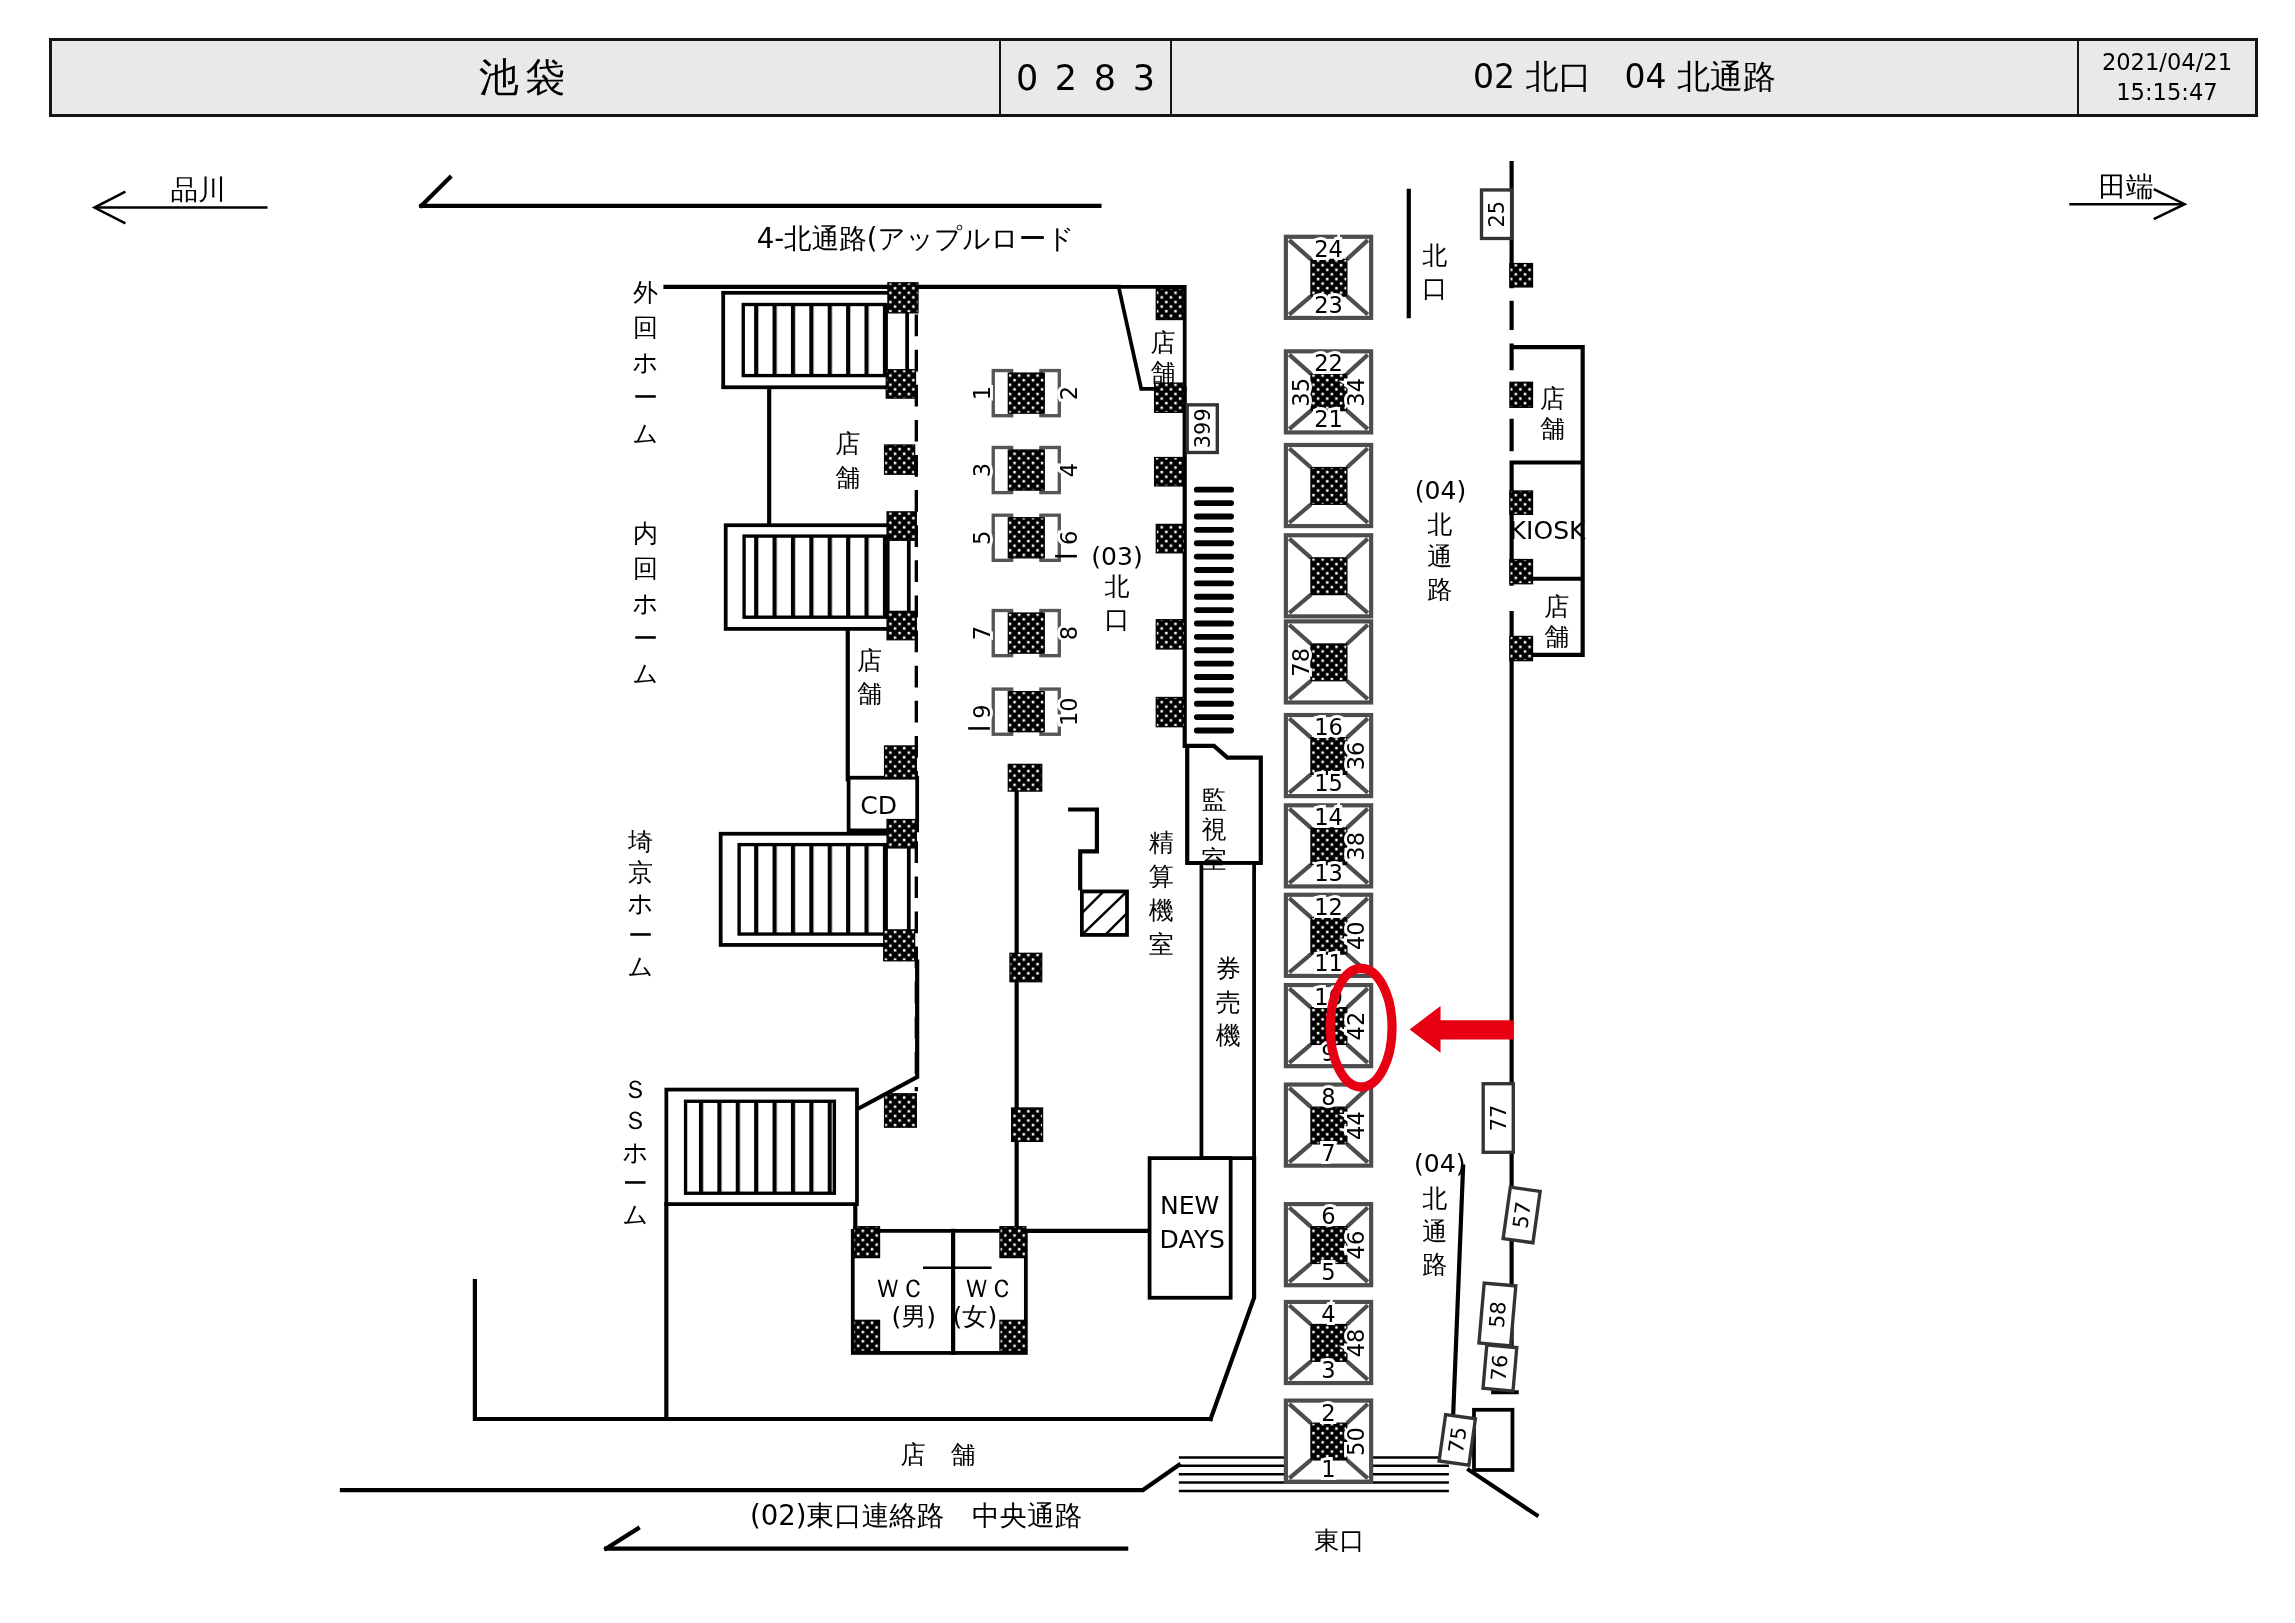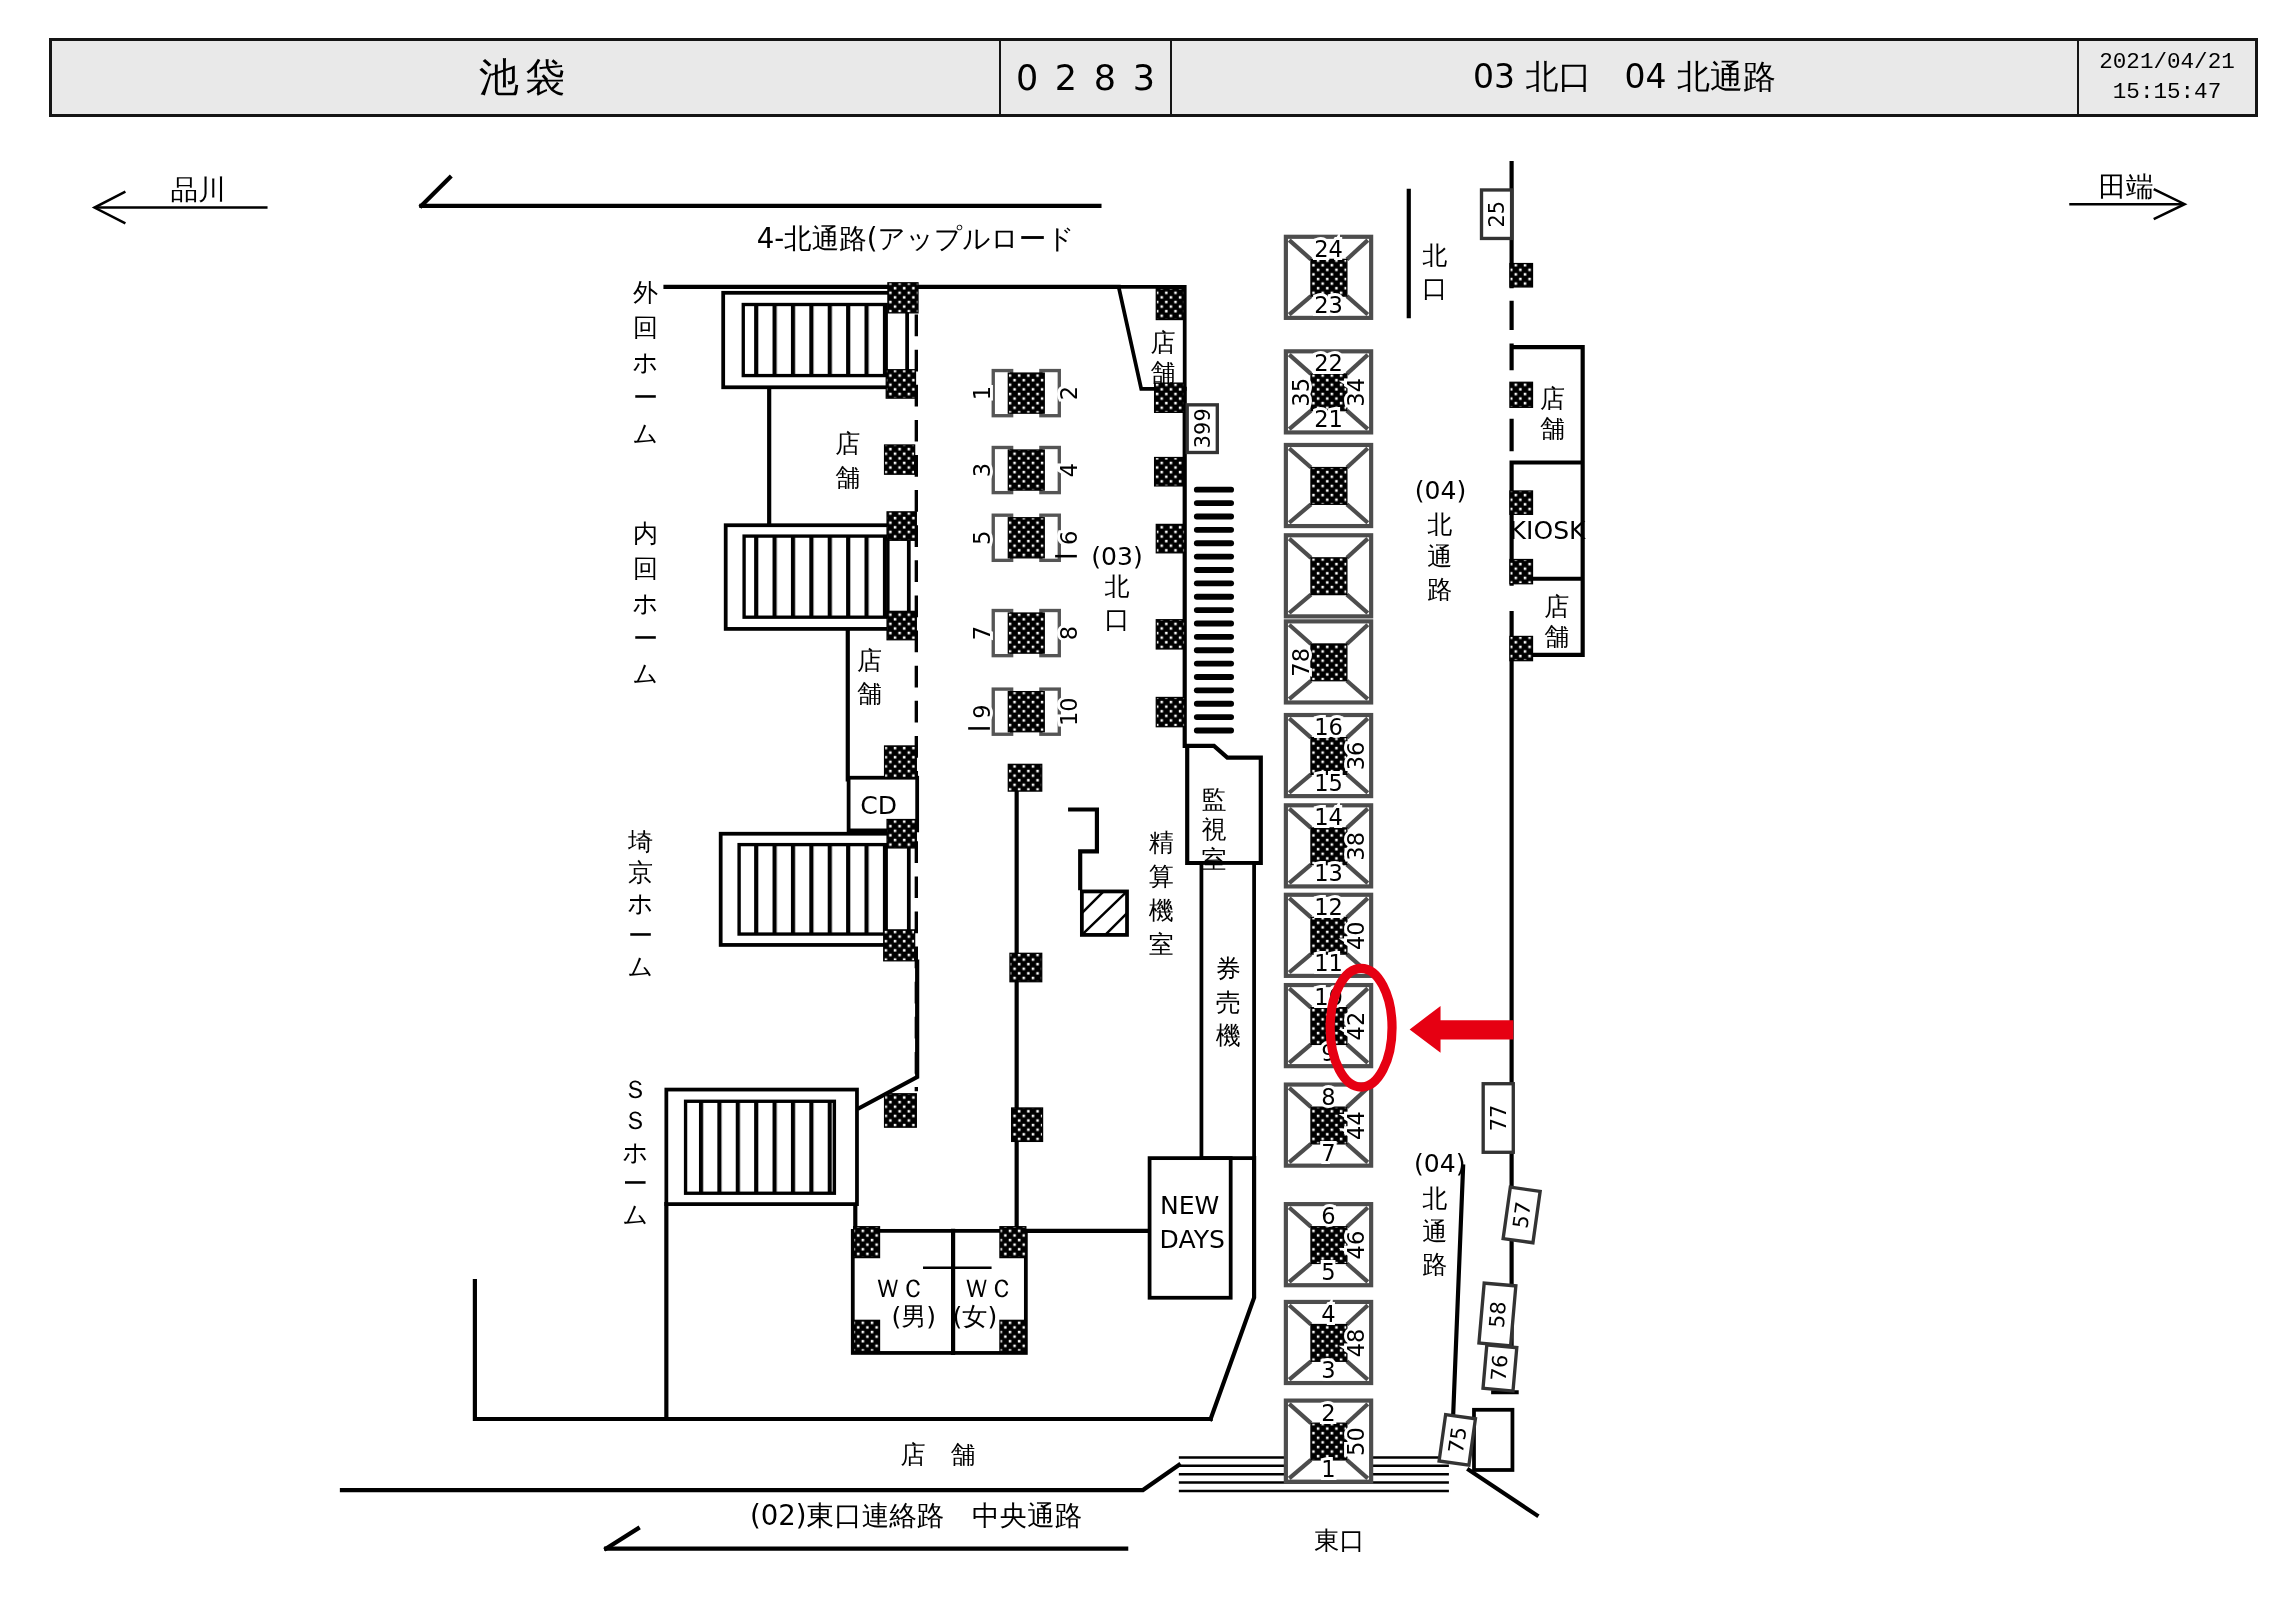--- a/index.html
+++ b/index.html
@@ -8,21 +8,21 @@
   
   .header{position:absolute;left:49px;top:38px;width:2209px;height:79px;background:#e9e9e9;
           border:3.3px solid #151515;display:flex;box-sizing:border-box;}
   .hcell{display:flex;align-items:center;justify-content:center;height:100%;
          border-left:2.5px solid #151515;box-sizing:border-box;white-space:nowrap;}
   .hcell:first-child{border-left:none;}
   .w-station{width:947px;}.w-code{width:171px;align-items:center;}.w-loc{width:907px;}.w-dt{flex:1;}
   .station{font-size:40px;letter-spacing:6.7px;}
   .code{font-size:35px;letter-spacing:16.7px;text-indent:16.7px;}
   .loc{font-size:33px;}
-  .dt{font-size:22.6px;line-height:1.3;text-align:center;font-family:Liberation Mono, monospace;}
+  .dt{font-size:22.6px;line-height:1.3;text-align:center;}
   
   svg.map{position:absolute;left:0;top:0;}
   .wall{stroke:#000;stroke-width:5;fill:none;stroke-linecap:square;}
   .thin{stroke:#000;stroke-width:3;fill:none;}
   .dash{stroke:#000;stroke-width:4;fill:none;stroke-dasharray:26 16;}
   .roomfill{fill:#fff;stroke:#000;stroke-width:4.5;}
   .adbox{fill:#fff;stroke:#4d4d4d;stroke-width:5;}
   .adline{stroke:#4d4d4d;stroke-width:5;}
   .pillar{fill:url(#dots);stroke:#000;stroke-width:1.5;}
   .bracket{fill:#fff;stroke:#555;stroke-width:4;}
@@ -42,21 +42,21 @@
 <div class="page">
 
   <div class="header">
     <div class="hcell w-station">
         <span class="station">池袋</span>
       </div>
     <div class="hcell w-code">
         <span class="code">0283</span>
       </div>
     <div class="hcell w-loc">
-        <span class="loc">03 北口　04 北通路</span>
+        <span class="loc">02 北口　04 北通路</span>
       </div>
     <div class="hcell w-dt">
       <div class="dt">
         <div>2021/04/21</div>
         <div>15:15:47</div>
       </div>
     </div>
   </div>
 
   <svg class="map" width="2295" height="1624" viewBox="0 0 2745 1942">

